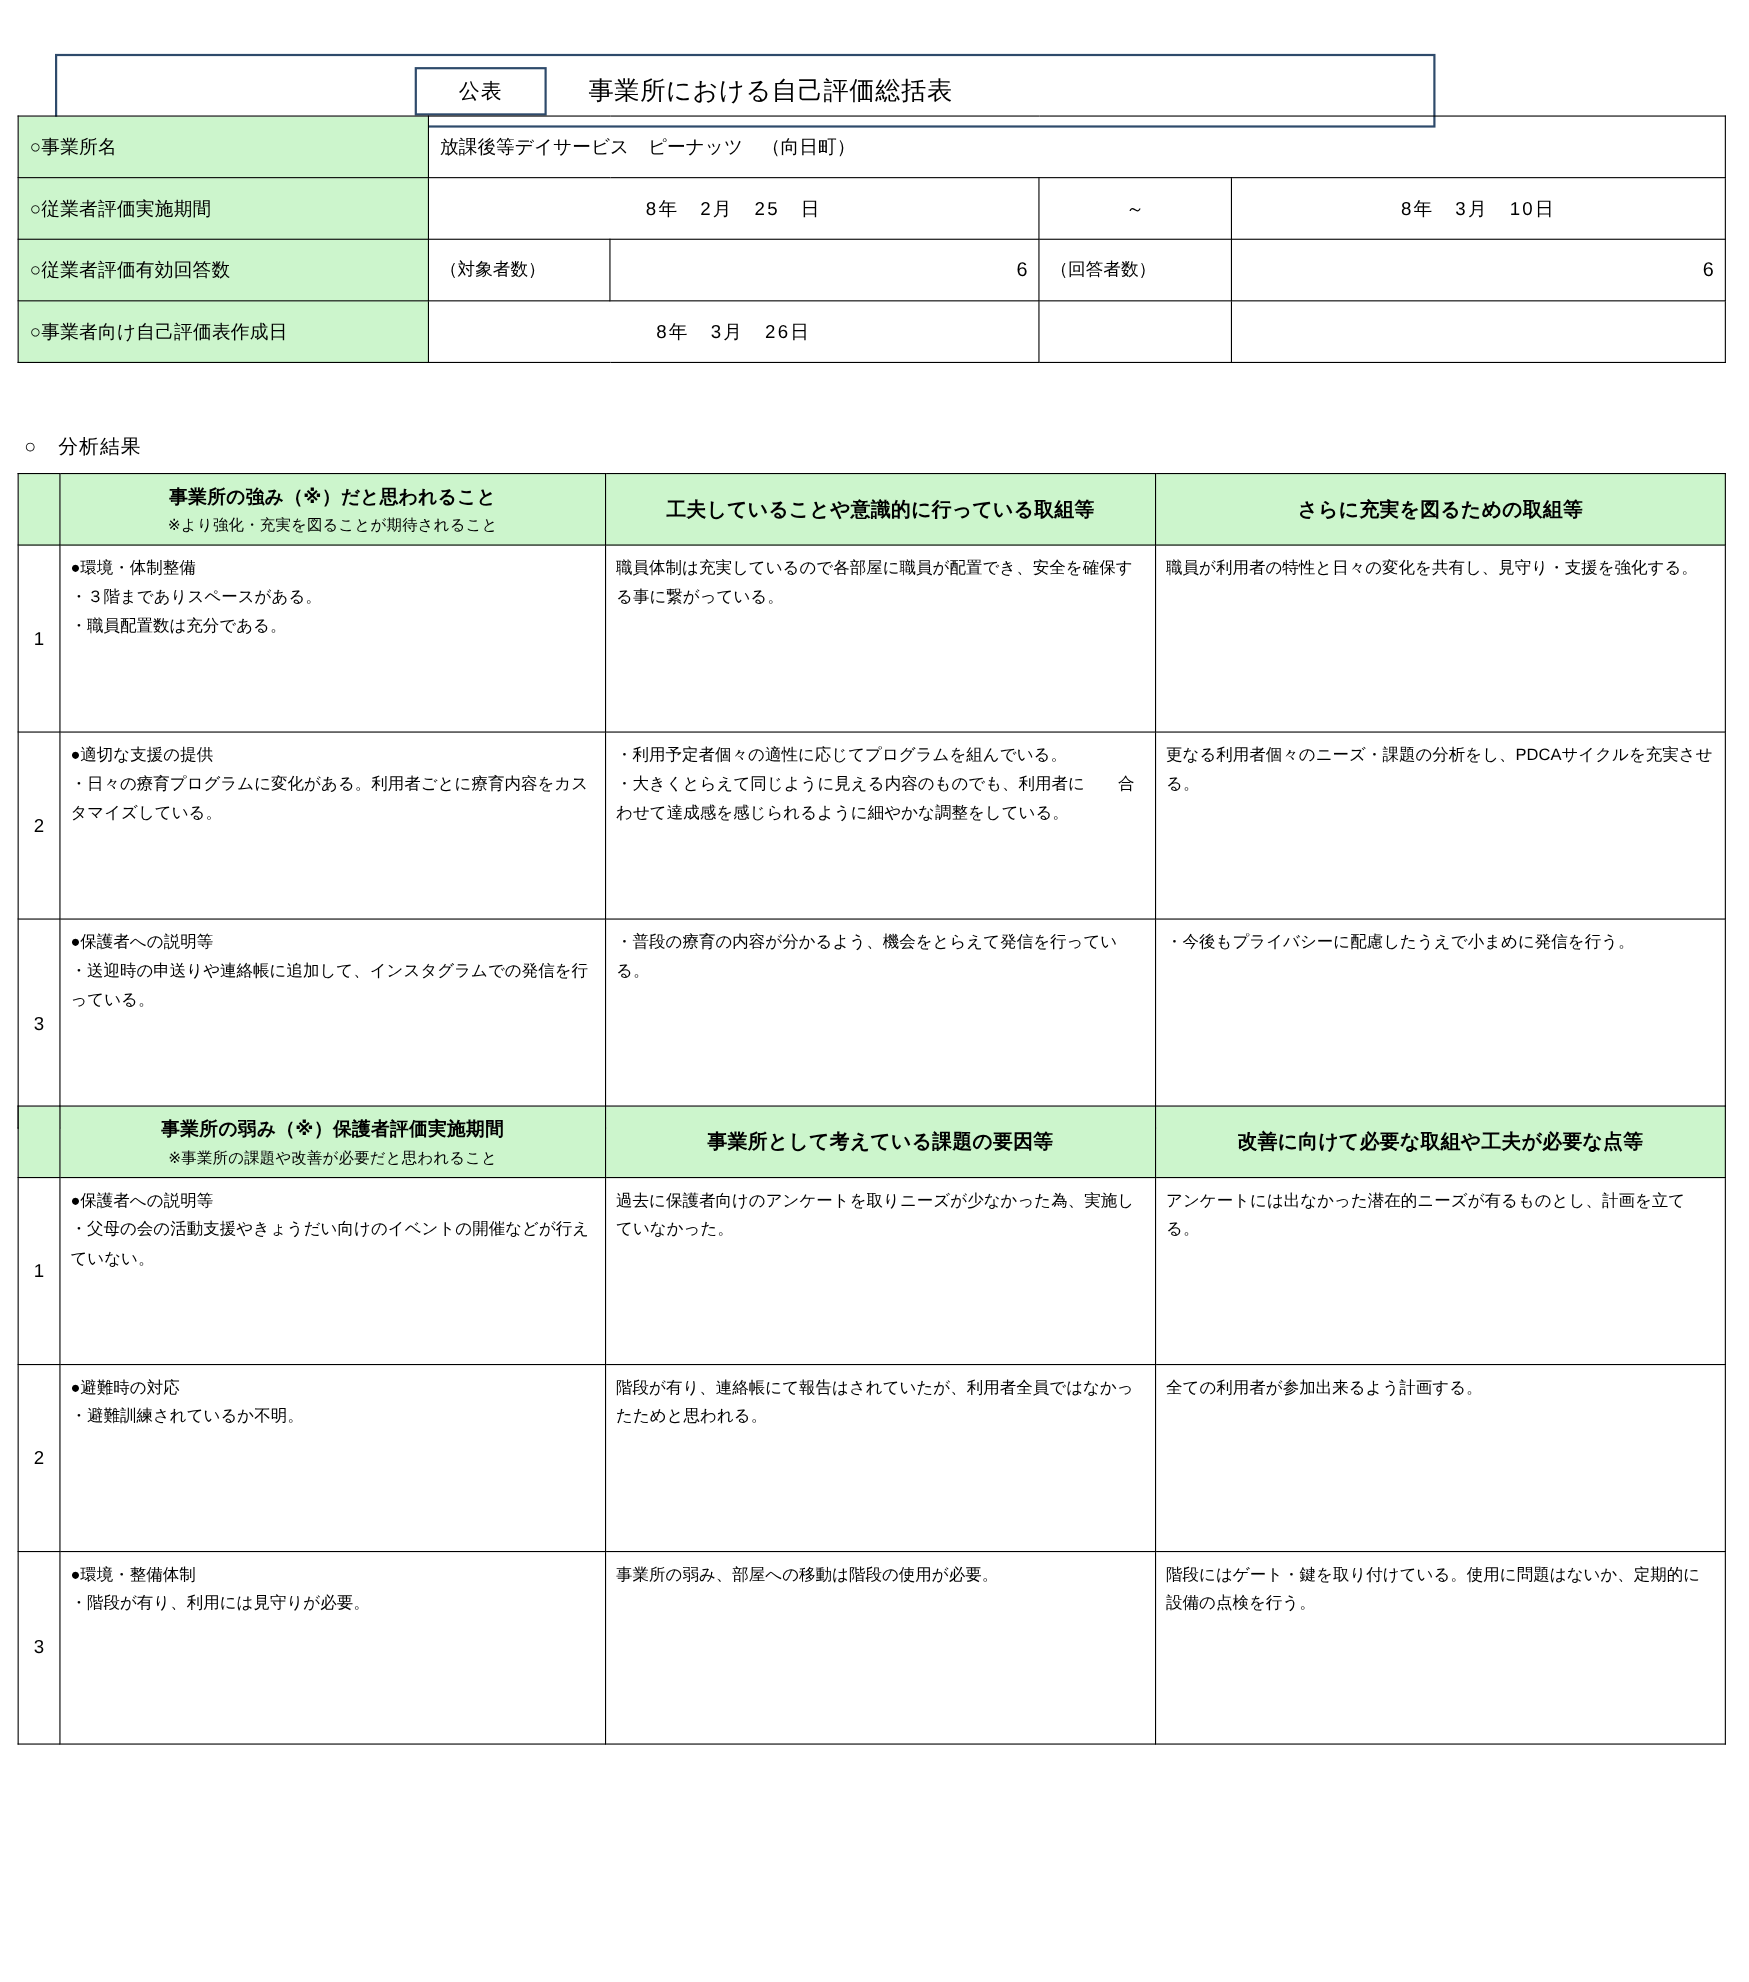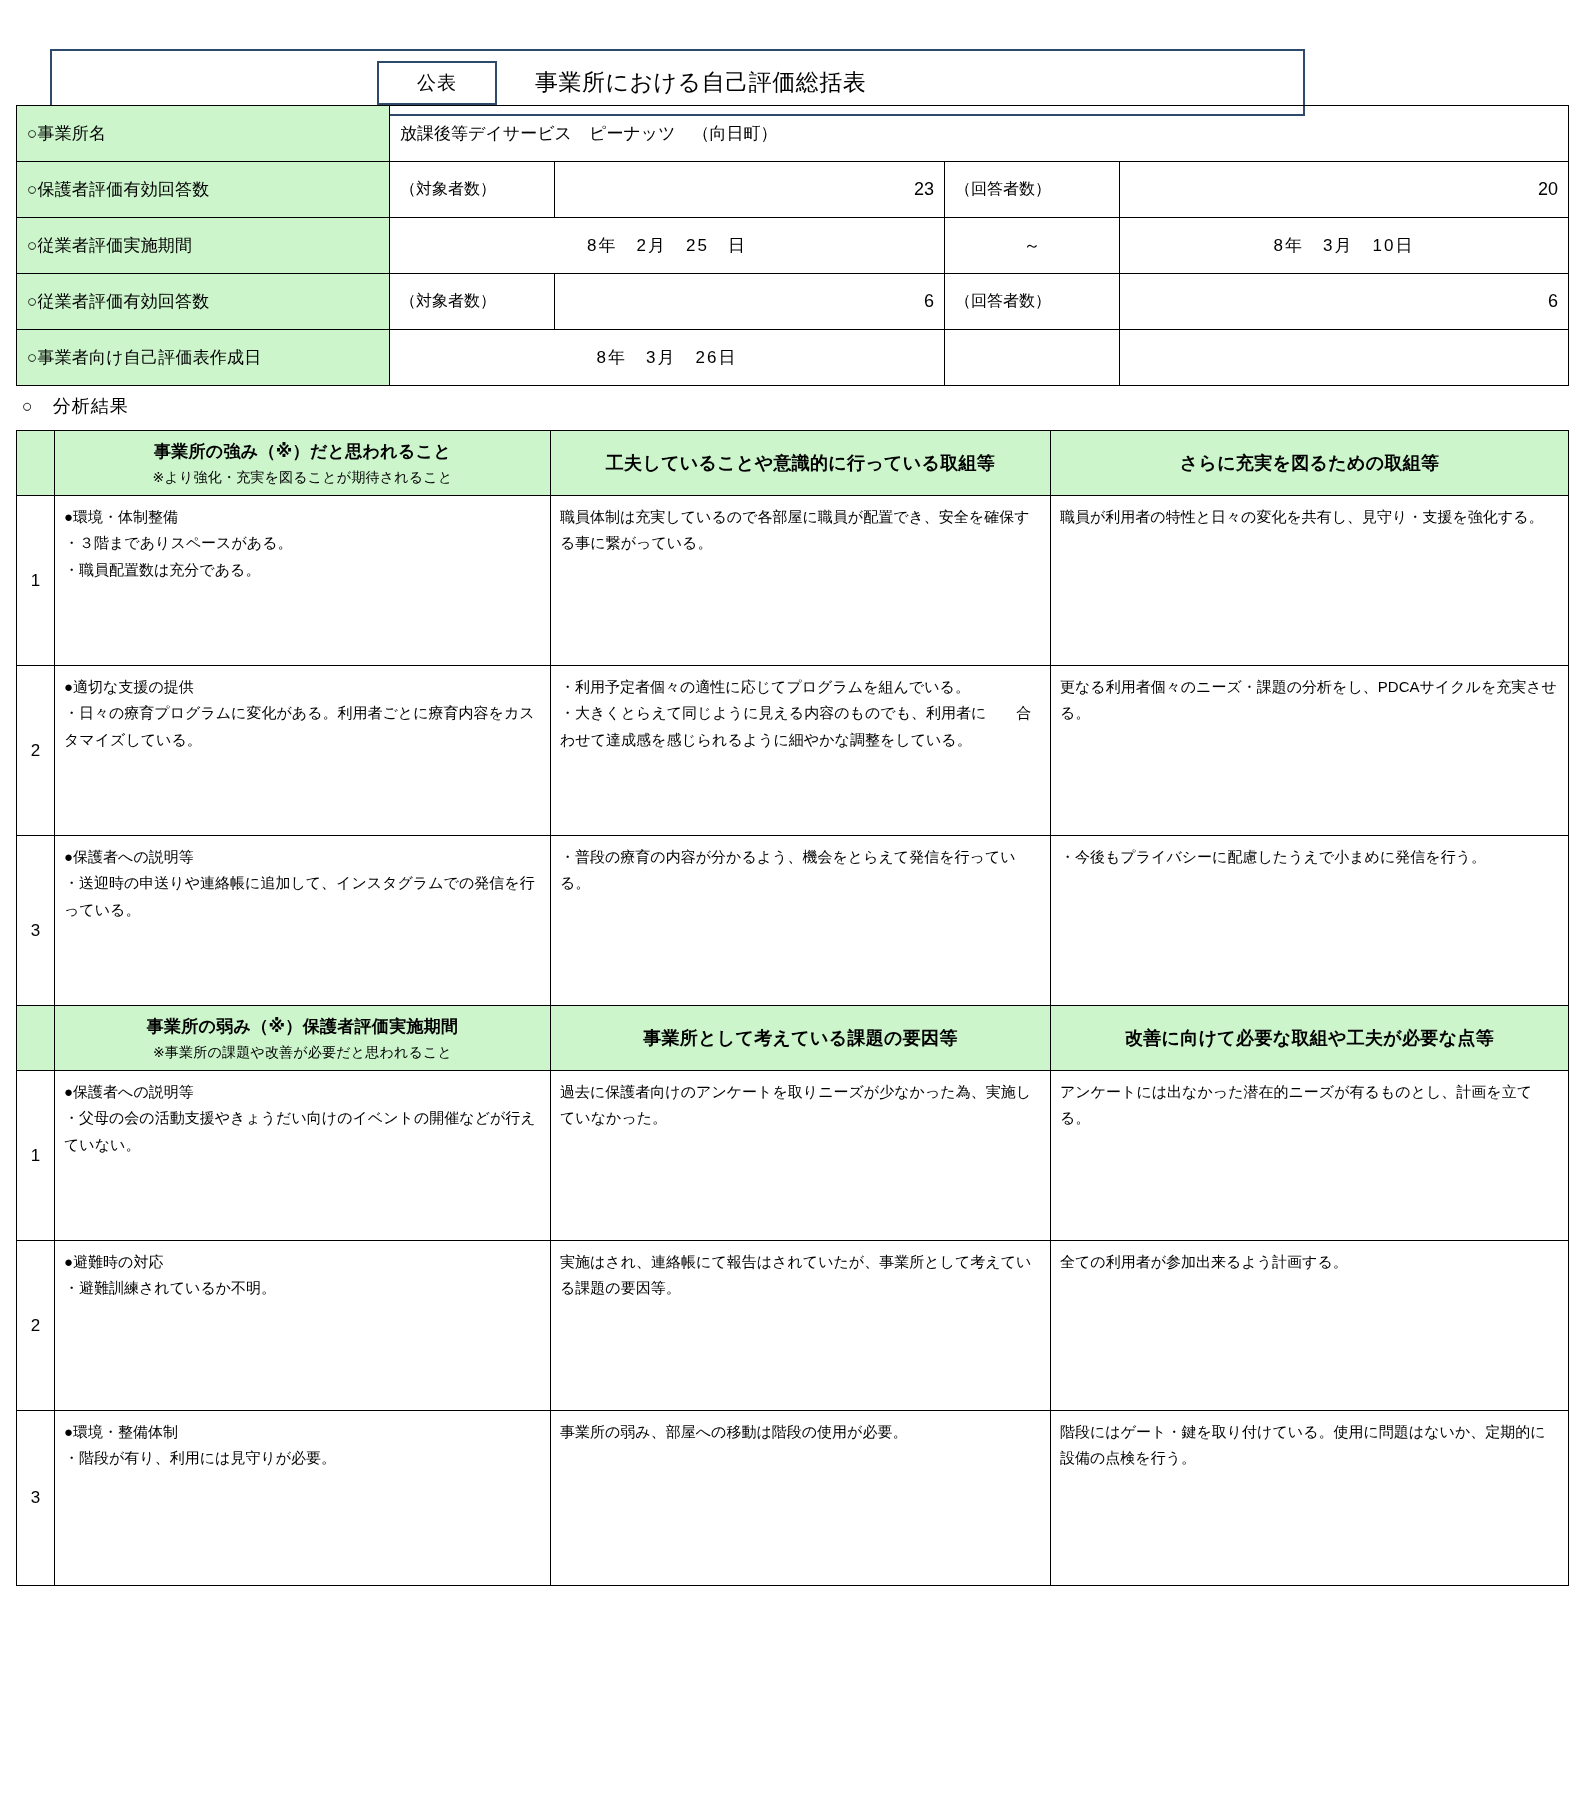--- a/index.html
+++ b/index.html
@@ -185,27 +185,20 @@
       <col style="width:175px">
       <col style="width:449px">
     </colgroup>
     <tbody>
       <tr>
         <td class="lbl">○事業所名</td>
         <td class="lft" colspan="4">放課後等デイサービス　ピーナッツ　（向日町）</td>
       </tr>
 
 
-      <tr>
-        <td class="lbl">○保護者評価有効回答数</td>
-        <td class="sub-lbl lft">（対象者数）</td>
-        <td class="rgt num-cell">23</td>
-        <td class="sub-lbl lft">（回答者数）</td>
-        <td class="rgt num-cell">20</td>
-      </tr>
 
       <tr>
         <td class="lbl">○従業者評価実施期間</td>
         <td class="ctr date-span" colspan="2">8年　2月　25　日</td>
         <td class="tilde">～</td>
         <td class="ctr date-span">8年　3月　10日</td>
       </tr>
 
       <tr>
         <td class="lbl">○従業者評価有効回答数</td>
@@ -329,21 +322,21 @@
             <span class="cell-line">アンケートには出なかった潜在的ニーズが有るものとし、計画を立てる。</span>
           </td>
       </tr>
       <tr class="w2">
         <td class="no-cell">2</td>
         <td>
             <span class="cell-line">●避難時の対応
 ・避難訓練されているか不明。</span>
           </td>
         <td>
-            <span class="cell-line">実施はされ、連絡帳にて報告はされていたが、事業所として考えている課題の要因等。</span>
+            <span class="cell-line">階段が有り、連絡帳にて報告はされていたが、利用者全員ではなかったためと思われる。</span>
           </td>
         <td>
             <span class="cell-line">全ての利用者が参加出来るよう計画する。</span>
           </td>
       </tr>
       <tr class="w3">
         <td class="no-cell">3</td>
         <td>
             <span class="cell-line">●環境・整備体制
 ・階段が有り、利用には見守りが必要。</span>

